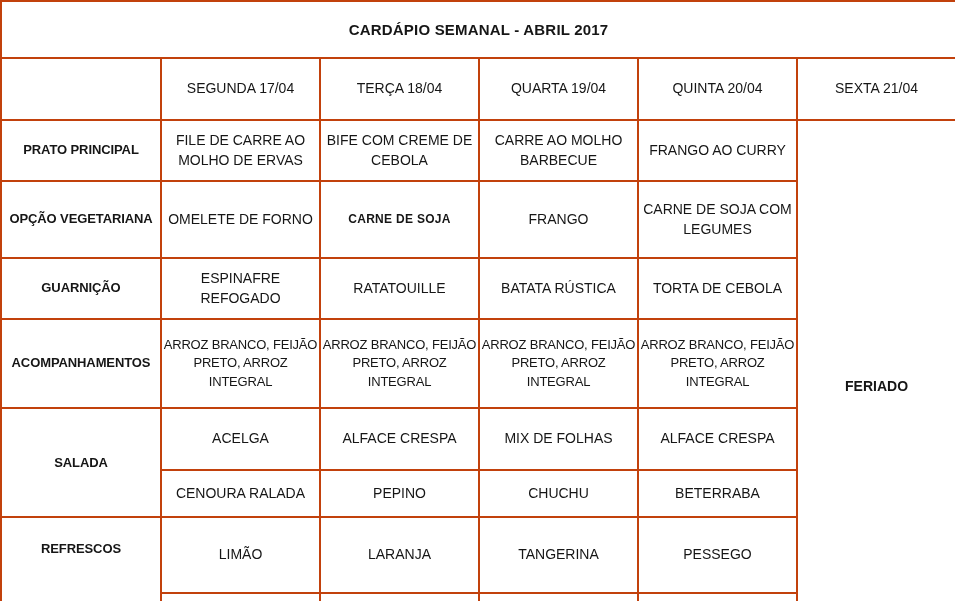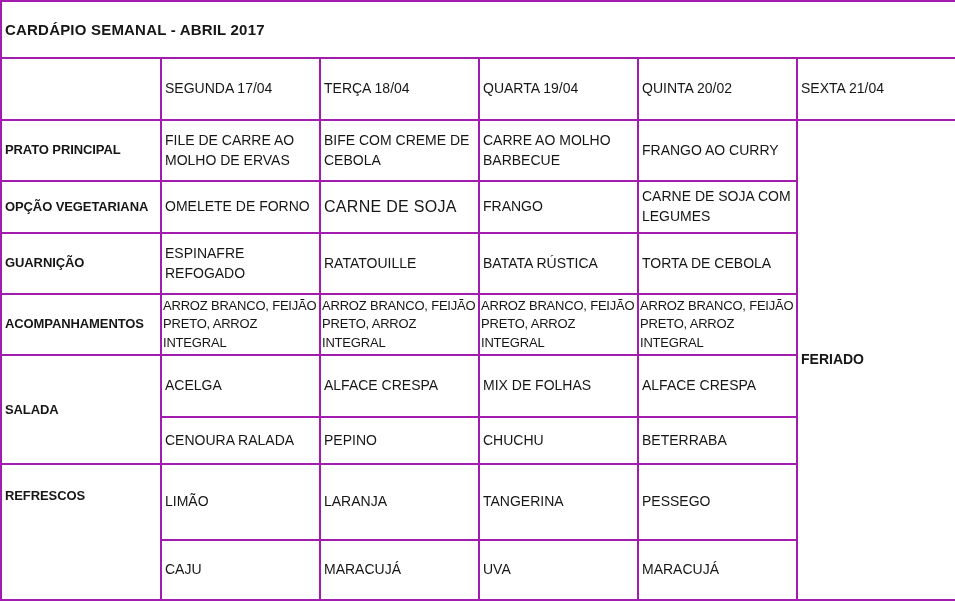--- a/index.html
+++ b/index.html
@@ -13,21 +13,22 @@
   table.menu {
     border-collapse: collapse;
     table-layout: fixed;
     width: 955px;
     height: 601px;
     font-family: "Liberation Sans", sans-serif;
     color: #161616;
     background: #ffffff;
   }
   td {
-    border: 2px solid #a21caf;
+    border: 2px solid #c2410c;
+    text-align: center;
     vertical-align: middle;
     padding: 2px 3px;
     font-size: 14px;
     line-height: 1.42;
     overflow: hidden;
   }
   td.title {
     font-weight: bold;
     font-size: 15px;
     letter-spacing: 0.2px;
@@ -40,26 +41,27 @@
     font-weight: bold;
     font-size: 13px;
     letter-spacing: -0.1px;
     border-radius: 11px;
   }
   td.cell {
     font-size: 14px;
   }
   td.acomp {
     font-size: 13px;
-    padding: 2px 1px;
+    padding: 16px 1px;
     letter-spacing: -0.2px;
   }
   td.soja {
-    font-size: 16px;
+    font-size: 12px;
     letter-spacing: 0.3px;
+    font-weight: bold;
   }
   td.feriado {
     font-weight: bold;
     font-size: 14px;
   }
   td.label-top {
     vertical-align: top;
     padding-top: 22px;
   }
 </style>
@@ -79,34 +81,34 @@
   <tbody>
       <tr style="height:57px">
     <td class="title" colspan="6">CARDÁPIO SEMANAL - ABRIL 2017</td>
   </tr>
 
   <tr style="height:62px">
     <td class="label"></td>
     <td class="hdr">SEGUNDA 17/04</td>
     <td class="hdr">TERÇA 18/04</td>
     <td class="hdr">QUARTA 19/04</td>
-    <td class="hdr">QUINTA 20/02</td>
+    <td class="hdr">QUINTA 20/04</td>
     <td class="hdr">SEXTA 21/04</td>
   </tr>
 
   <tr style="height:61px">
     <td class="label">PRATO PRINCIPAL</td>
     <td class="cell">FILE DE CARRE AO MOLHO DE ERVAS</td>
     <td class="cell">BIFE COM CREME DE CEBOLA</td>
     <td class="cell">CARRE AO MOLHO BARBECUE</td>
     <td class="cell">FRANGO AO CURRY</td>
     <td class="feriado" rowspan="8">FERIADO</td>
   </tr>
 
-  <tr style="height:52px">
+  <tr style="height:77px">
     <td class="label">OPÇÃO VEGETARIANA</td>
     <td class="cell">OMELETE DE FORNO</td>
     <td class="cell soja">CARNE DE SOJA</td>
     <td class="cell">FRANGO</td>
     <td class="cell">CARNE DE SOJA COM LEGUMES</td>
   </tr>
 
   <tr style="height:61px">
     <td class="label">GUARNIÇÃO</td>
     <td class="cell">ESPINAFRE REFOGADO</td>

